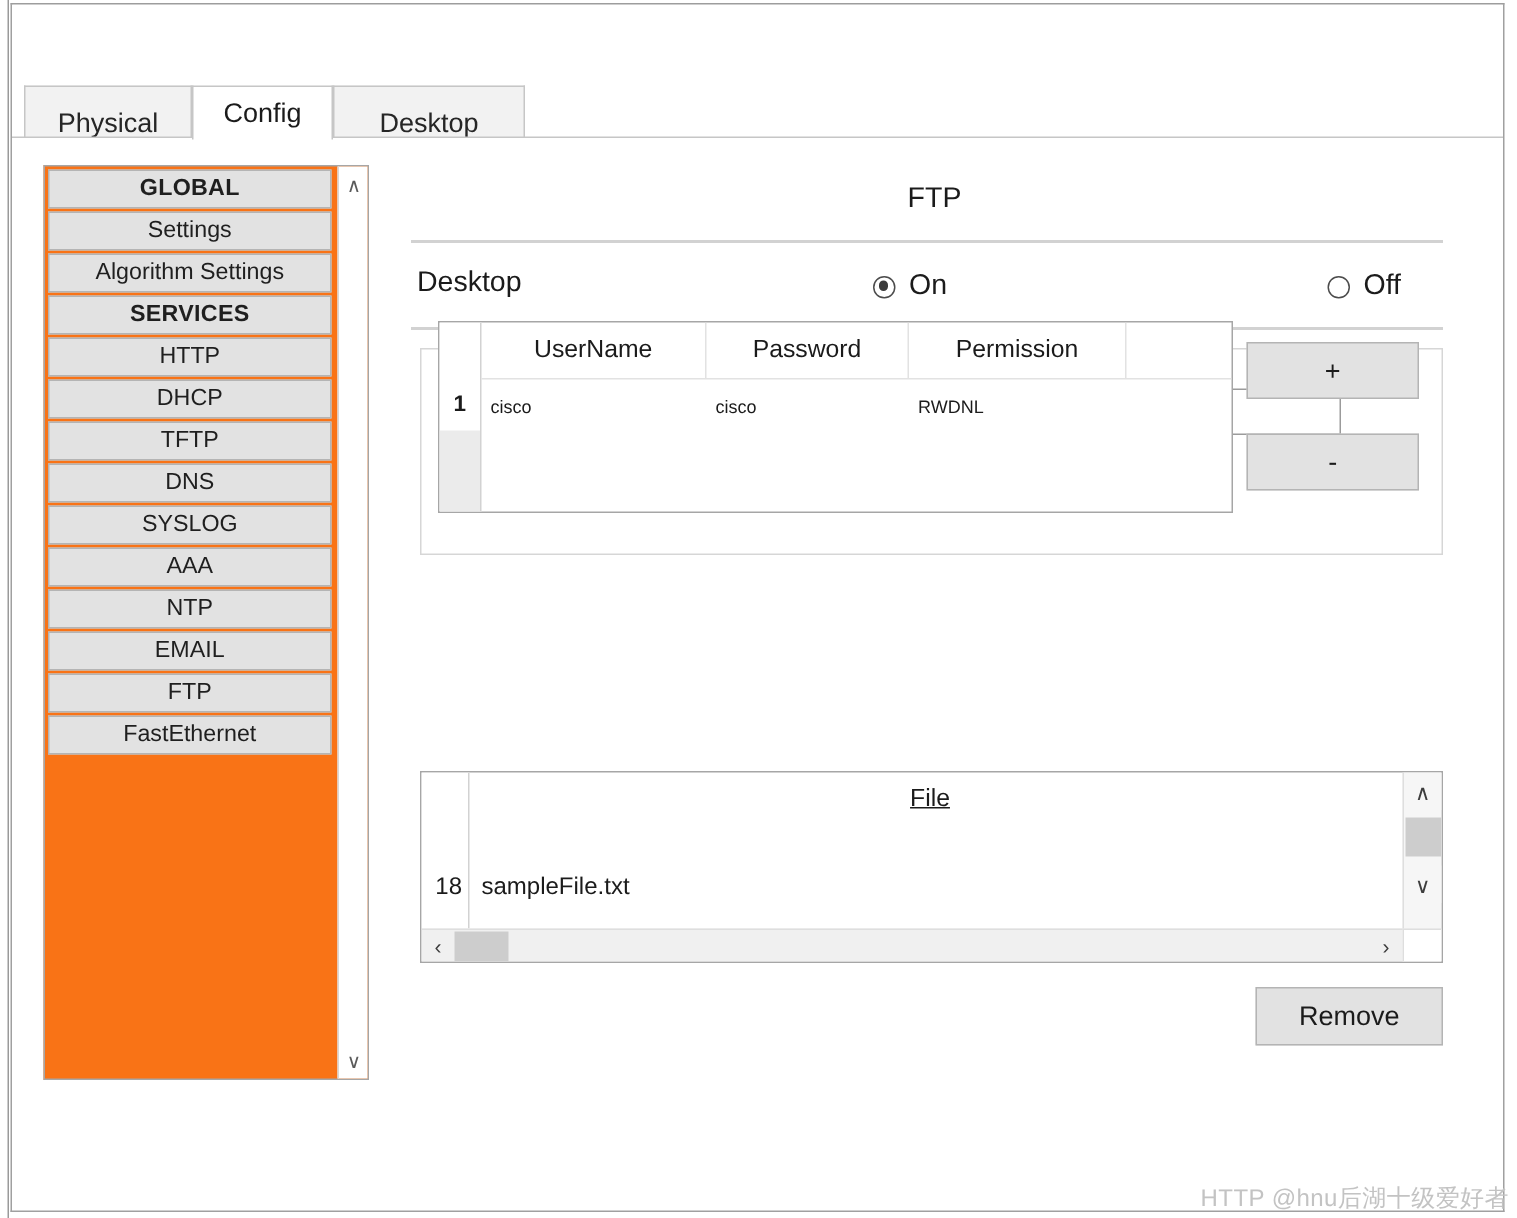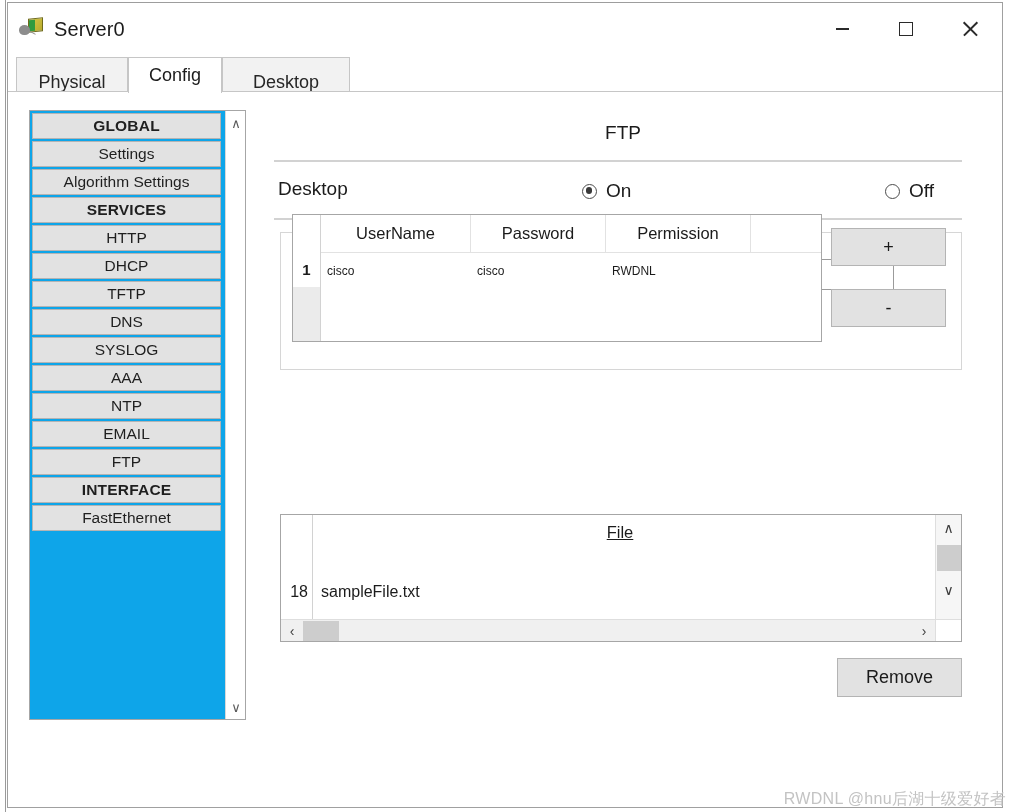--- a/index.html
+++ b/index.html
@@ -187,21 +187,21 @@
     height: 712px;
     background: #ffffff;
   }
 
   
   .navbox {
     position: absolute;
     left: 21px; top: 18px;
     width: 217px;
     height: 610px;
-    background: #0ea5e9;
+    background: #f97316;
     border: 1px solid #a6a6a6;
     box-sizing: border-box;
   }
   .navlist {
     position: absolute;
     left: 0; top: 0;
     width: 195px;
     padding: 2px 0 0 2px;
     box-sizing: border-box;
   }
@@ -602,40 +602,20 @@
   }
 </style>
 </head>
 <body>
 
 <div id="window">
 
   <div class="win-left-strip"></div>
   <div class="win-frame"></div>
 
-  <div class="titlebar">
-    <div class="title-icon">
-      <div class="ic-body"></div>
-      <div class="ic-green"></div>
-      <div class="ic-mouse"></div>
-      <div class="ic-tail"></div>
-    </div>
-    <div class="title-text">Server0</div>
-    <div class="win-buttons">
-      <div class="win-btn">
-        <span class="gl-min"></span>
-      </div>
-      <div class="win-btn">
-        <span class="gl-max"></span>
-      </div>
-      <div class="win-btn">
-        <span class="gl-close"></span>
-      </div>
-    </div>
-  </div>
 
   <div class="tabstrip">
     <div class="tab t0">
       <span>Physical</span>
     </div>
     <div class="tab t1 active">
       <span>Config</span>
     </div>
     <div class="tab t2">
       <span>Desktop</span>
@@ -678,23 +658,20 @@
             <span>AAA</span>
           </div>
         <div class="navitem">
             <span>NTP</span>
           </div>
         <div class="navitem">
             <span>EMAIL</span>
           </div>
         <div class="navitem">
             <span>FTP</span>
-          </div>
-        <div class="navitem hdr">
-            <span>INTERFACE</span>
           </div>
         <div class="navitem">
             <span>FastEthernet</span>
           </div>
       </div>
       <div class="navscroll">
         <div class="arrow up">∧</div>
         <div class="arrow down">∨</div>
       </div>
     </div>
@@ -795,14 +772,14 @@
           <div class="thumb"></div>
           <div class="sbtn right">›</div>
         </div>
         <div class="fb-corner"></div>
       </div>
 
       <div class="btn btn-remove">Remove</div>
     </div>
   </div>
 
-  <div class="watermark">RWDNL @hnu后湖十级爱好者</div>
+  <div class="watermark">HTTP @hnu后湖十级爱好者</div>
 </div>
 
 </body></html>

